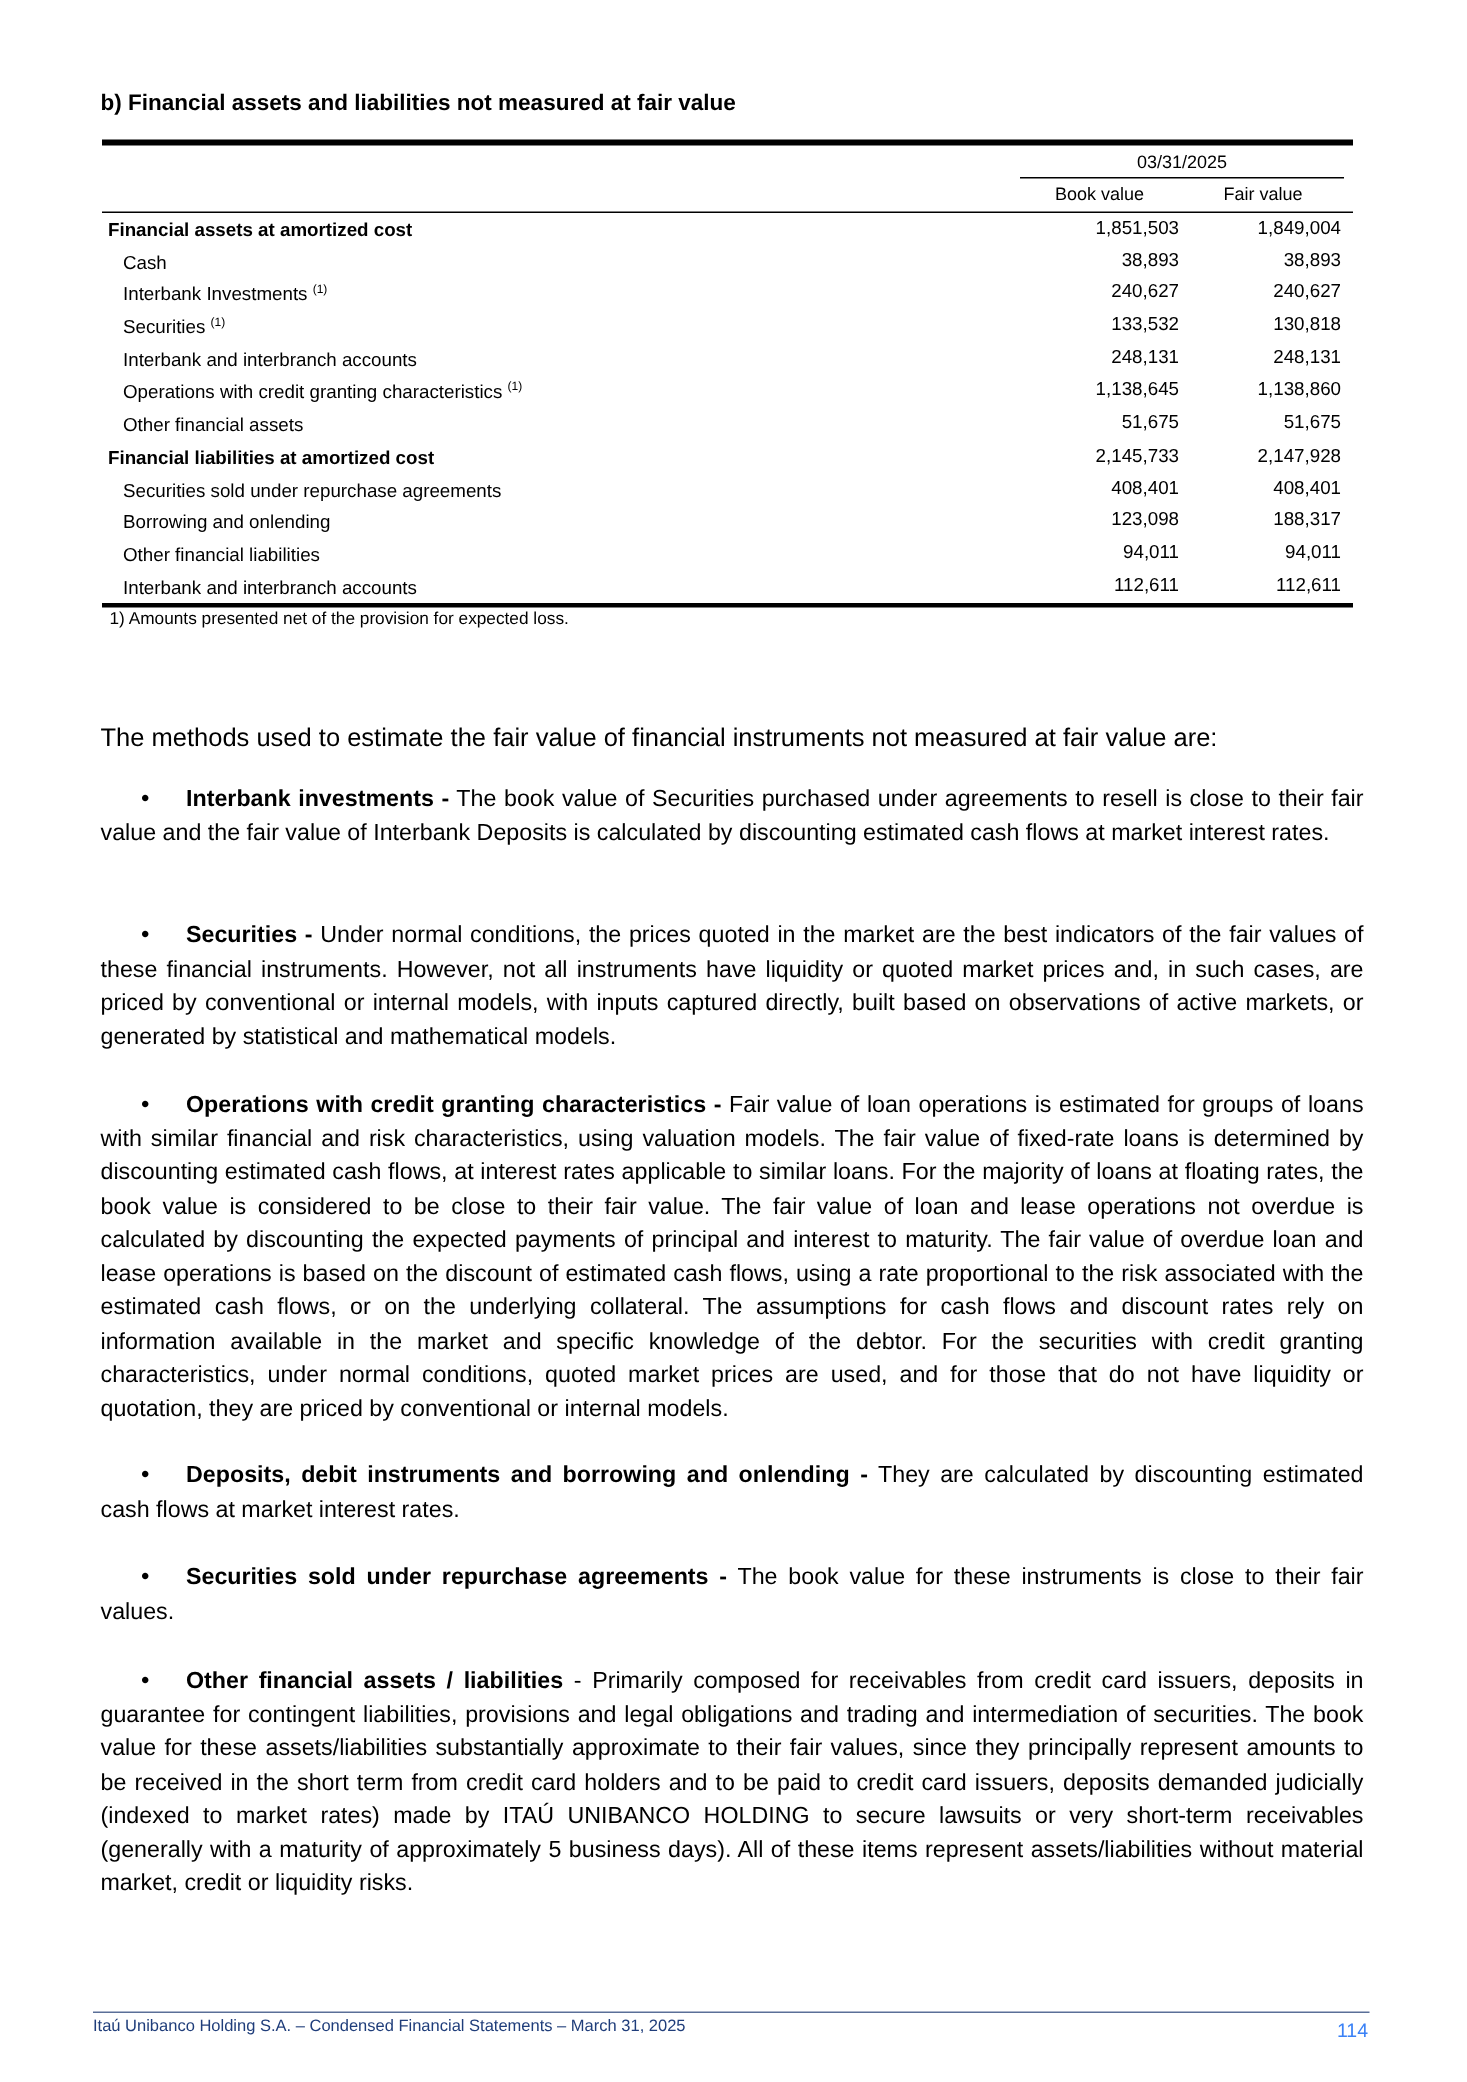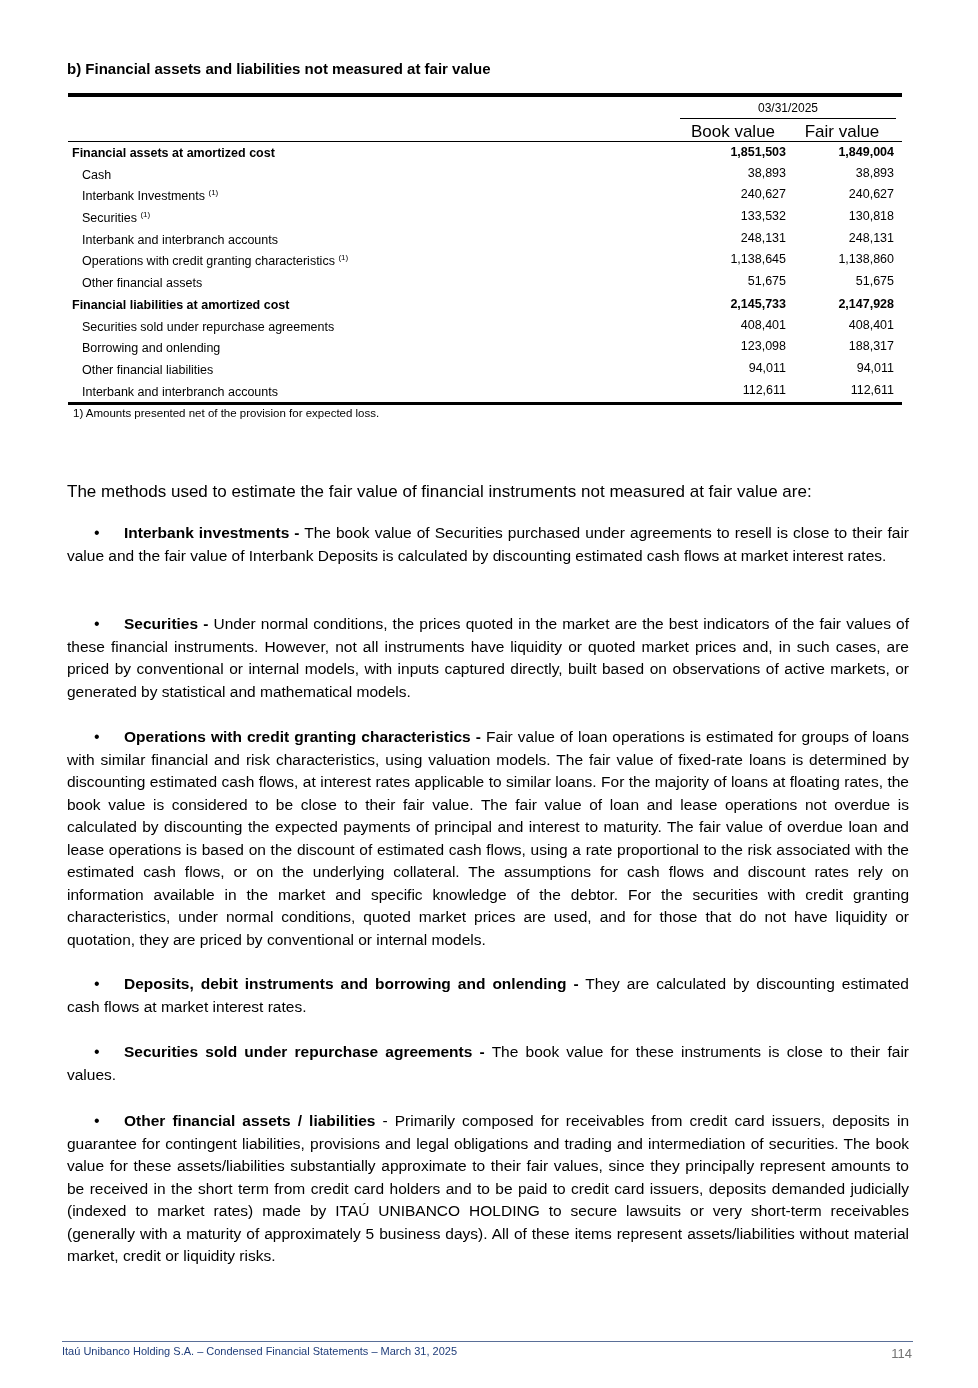--- a/index.html
+++ b/index.html
@@ -4,42 +4,42 @@
 <style>
   html, body { margin: 0; padding: 0; background: #ffffff; }
   body { width: 978px; height: 1388px; position: relative; font-family: "Liberation Sans", sans-serif; color: #000; }
   .page { position: absolute; left: 0; top: 0; width: 978px; height: 1388px; }
   .section-title { position: absolute; left: 67px; top: 60px; font-size: 15px; font-weight: bold; }
   .table-wrap { position: absolute; left: 68px; top: 93px; width: 834px; }
   .top-rule { height: 4px; background: #000; }
   .hdr-row { position: relative; height: 22px; }
   .date-label { position: absolute; left: 612px; width: 216px; text-align: center; top: 4px; font-size: 12px; }
   .date-rule { position: absolute; left: 612px; width: 216px; top: 21px; height: 1px; background: #000; }
-  .col-hdr { position: absolute; top: 3px; font-size: 17px; text-align: right; }
+  .col-hdr { position: absolute; top: 3px; font-size: 12px; text-align: right; }
   .col-book { left: 612px; width: 106px; text-align: center; }
   .col-fair { left: 720px; width: 108px; text-align: center; }
   .hdr-rule { height: 1px; background: #000; }
   .row { position: relative; height: 21.7px; font-size: 12.5px; }
   .row .label { position: absolute; left: 14px; top: 4px; white-space: nowrap; }
   .row.group .label { left: 4px; font-weight: bold; }
   .row .num { position: absolute; top: 2px; text-align: right; }
   .row .book { right: 116px; }
   .row .fair { right: 8px; }
-  .row.group .num { font-weight: bold; top: 3px; }
+  .row.group .num { font-weight: normal; top: 3px; }
   sup { font-size: 8px; vertical-align: 5px; line-height: 0; }
   .bottom-rule { height: 3px; background: #000; margin-top: 0px; }
   .footnote { font-size: 11.5px; padding-left: 5px; margin-top: 2px; }
   .body-text { position: absolute; left: 67px; width: 842px; font-size: 17px; line-height: 22.5px; text-align: justify; }
   .intro { top: 481px; }
   .bullet { position: absolute; left: 67px; width: 842px; font-size: 15.5px; line-height: 22.5px; text-align: justify; }
   .bullet .dot { display: inline-block; width: 57px; text-align: left; padding-left: 27px; box-sizing: border-box; font-size: 16px; }
   .bullet b { font-weight: bold; }
   .footer-rule { position: absolute; left: 62px; top: 1341px; width: 851px; height: 1px; background: #5a6f98; }
   .footer-text { position: absolute; left: 62px; top: 1345px; font-size: 11px; color: #1f3d7a; }
-  .footer-page { position: absolute; right: 66px; top: 1346px; font-size: 13px; color: #737373; }
+  .footer-page { position: absolute; right: 66px; top: 1346px; font-size: 13px; color: #3b82f6; }
 </style>
 </head>
 <body>
 
 <div class="page">
   <div class="section-title">b) Financial assets and liabilities not measured at fair value</div>
 
   <div class="table-wrap">
     <div class="top-rule"></div>
     <div class="hdr-row">

